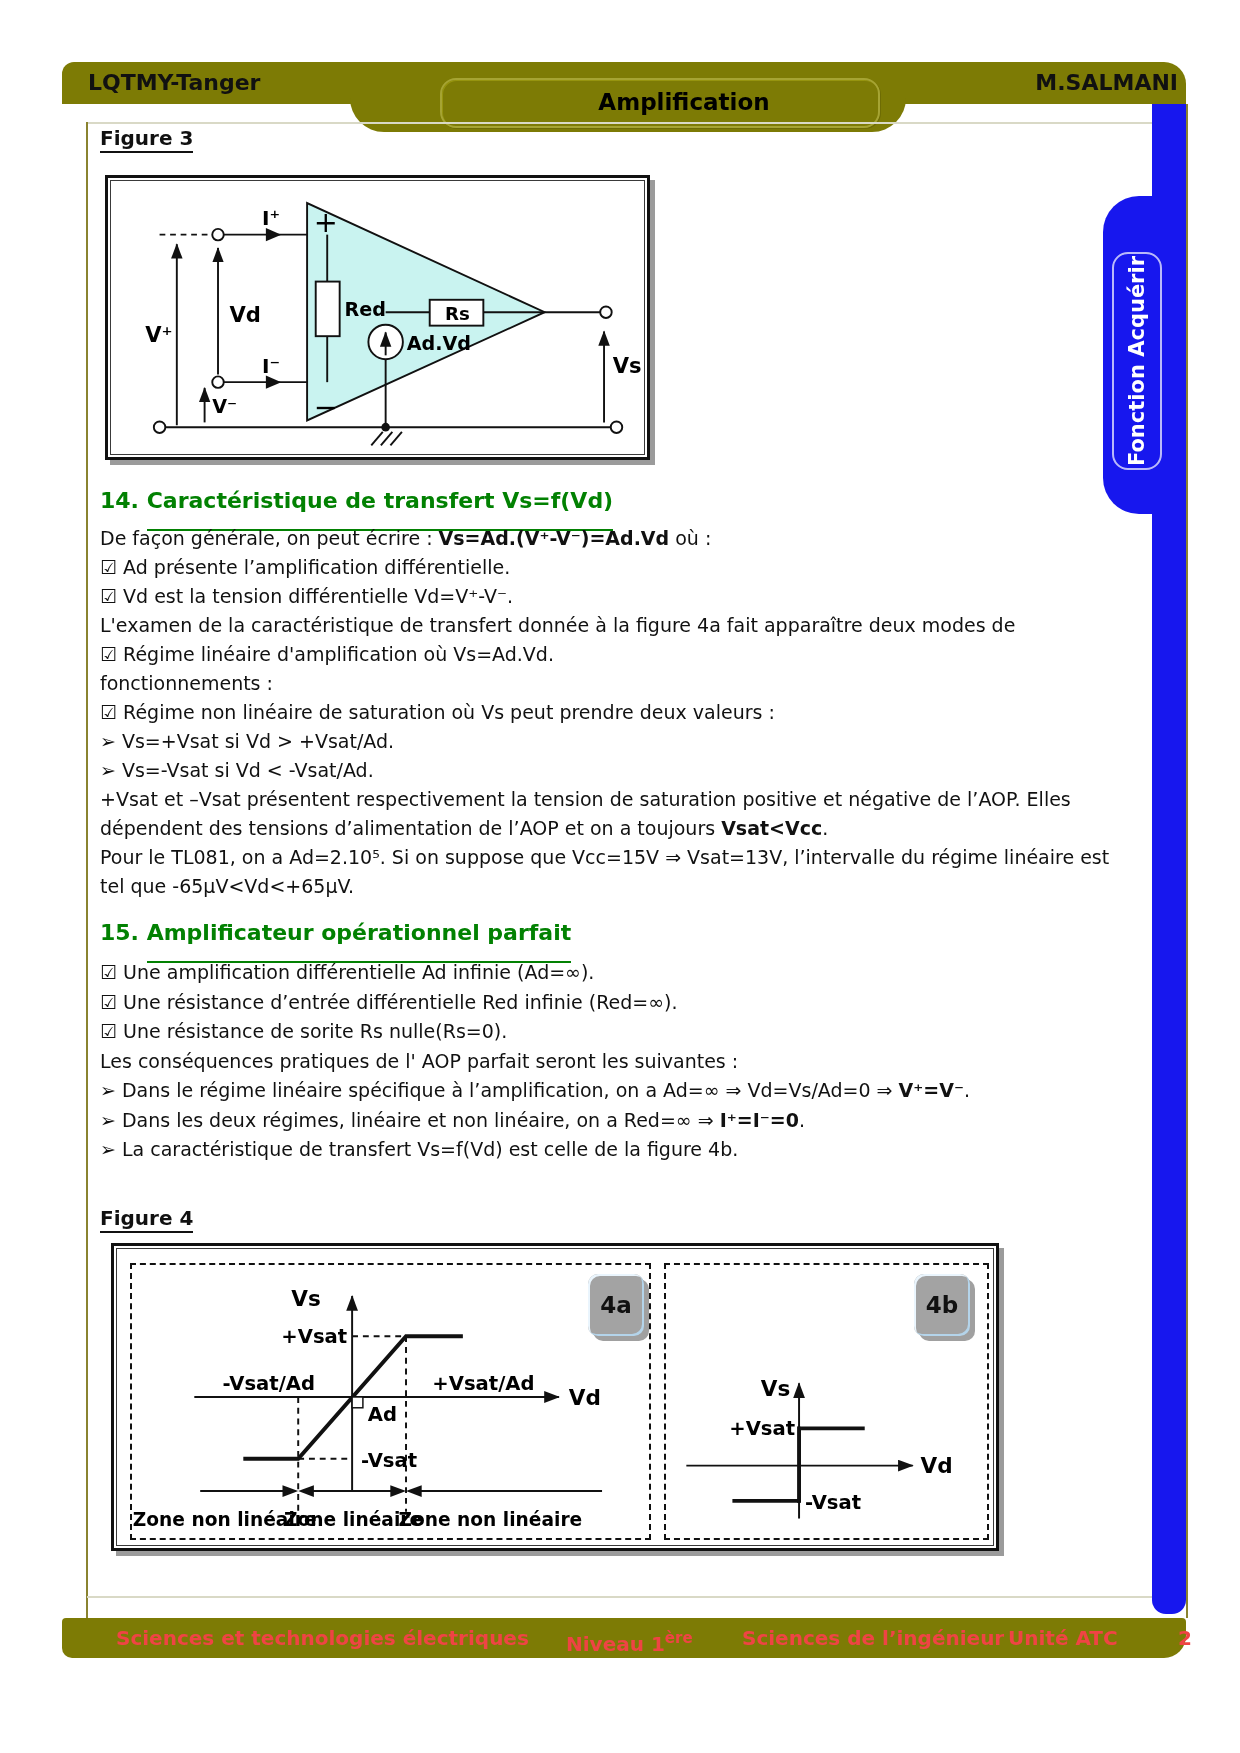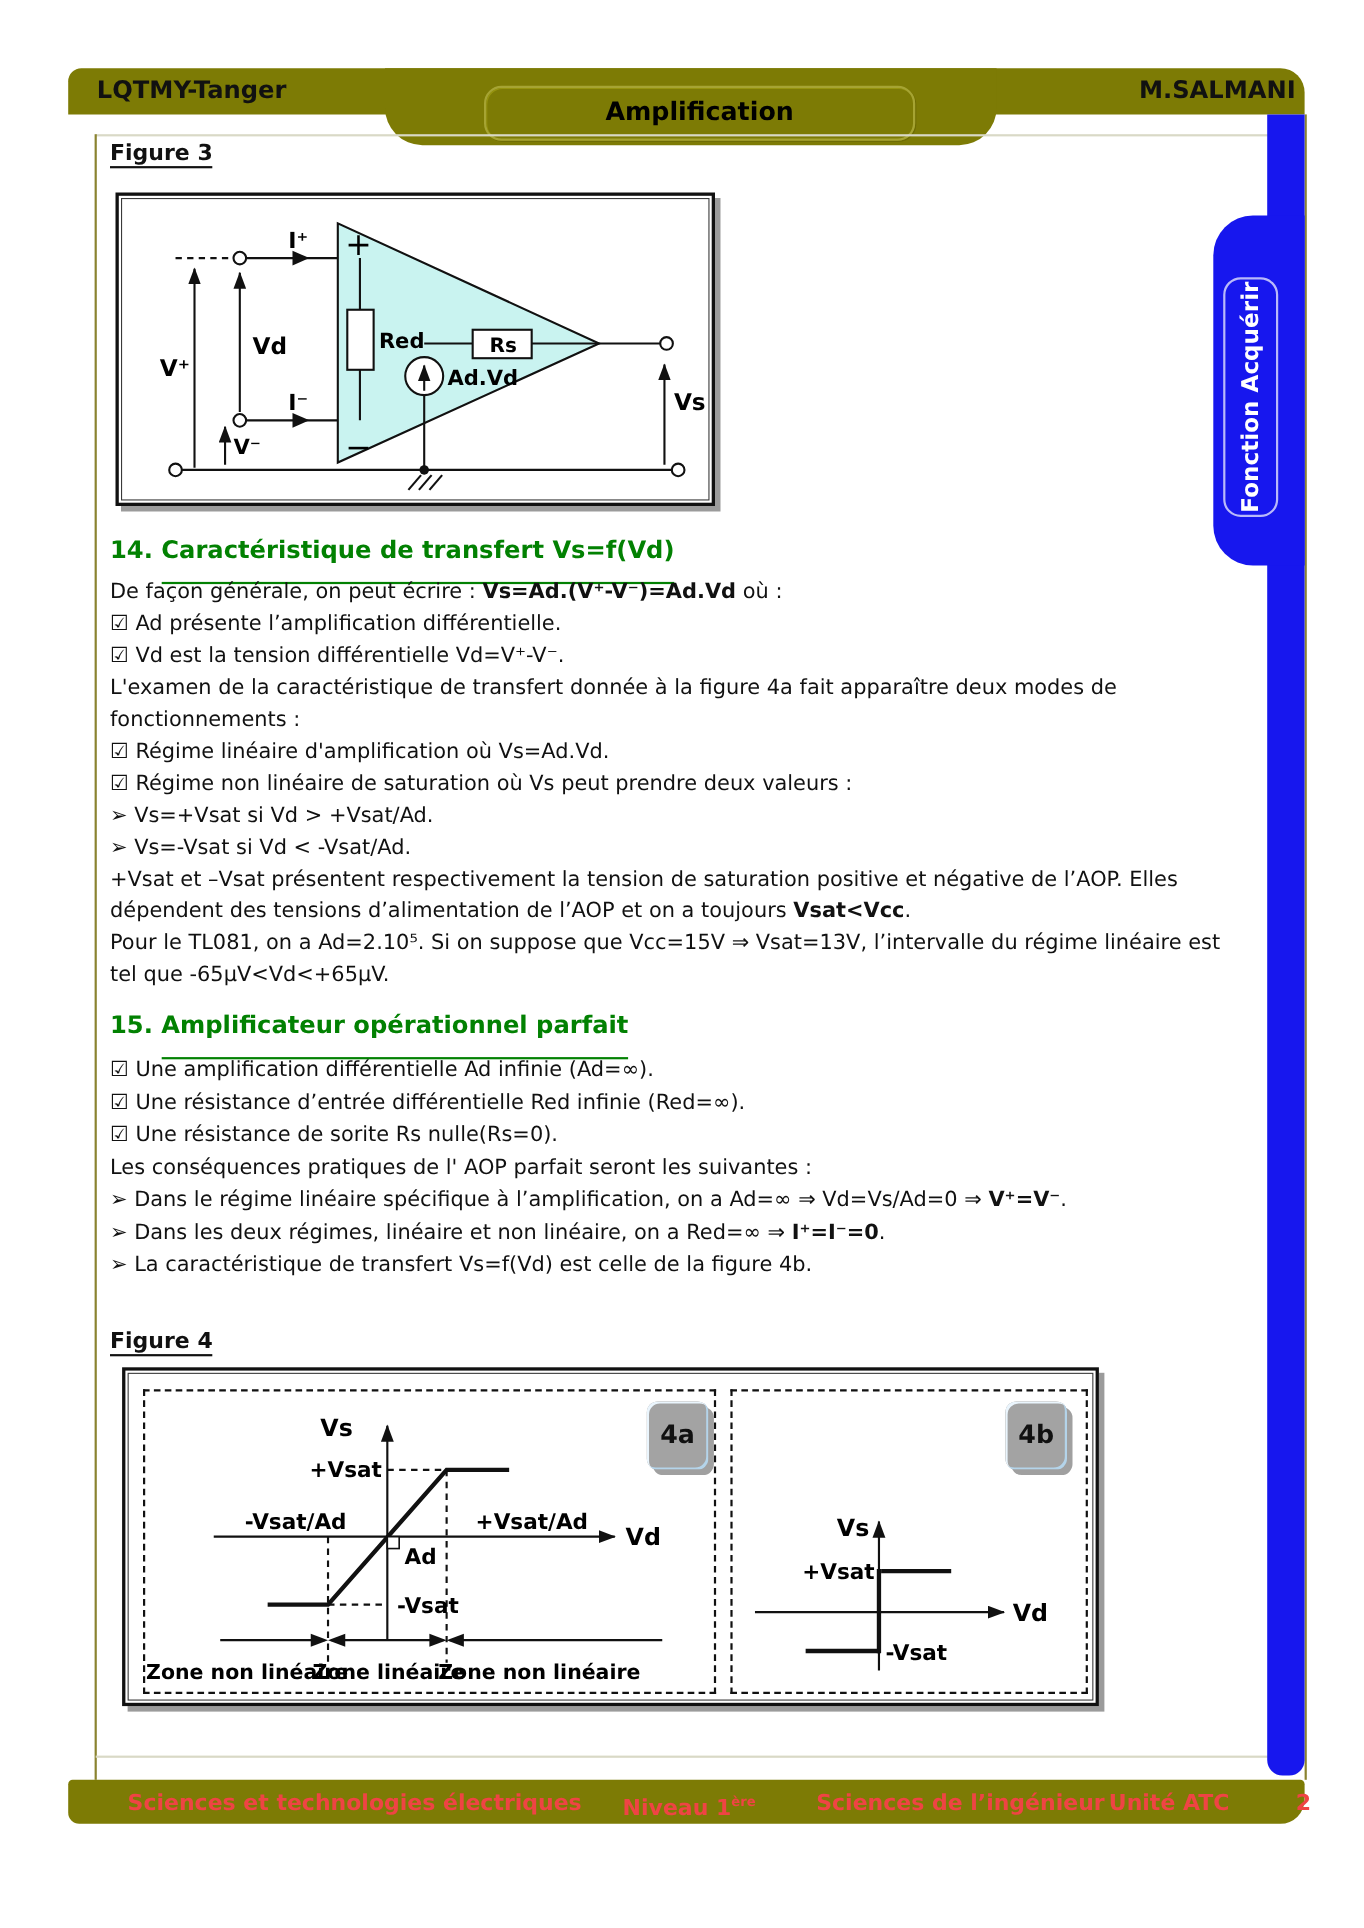--- a/index.html
+++ b/index.html
@@ -10,21 +10,21 @@
   
   .header-bar{left:62px;top:62px;width:1124px;height:42px;background:#7d7b05;
               border-radius:12px 22px 0 0;}
   .header-left{left:88px;top:62px;height:42px;line-height:42px;font-size:22px;font-weight:bold;}
   .header-right{left:0;top:62px;width:1178px;height:42px;line-height:42px;font-size:22px;
                 font-weight:bold;text-align:right;}
   .header-blob{left:350px;top:62px;width:556px;height:70px;background:#7d7b05;
                border-radius:0 0 34px 34px;}
   .header-tab{left:90px;top:16px;width:388px;height:46px;border:2px solid #a6a433;
               border-radius:16px;box-shadow:inset 1px 1px 0 #96940f, 1px 1px 0 #6e6c04;
-              text-align:center;line-height:44px;font-size:23px;font-weight:bold;color:#000;}
+              text-align:center;line-height:44px;font-size:23px;font-weight:bold;color:#000;padding-left:48px;}
   
   .line-top{left:87px;top:122px;width:1066px;height:2px;background:#d9d9c6;}
   .line-bottom{left:87px;top:1596px;width:1066px;height:2px;background:#d9d9c6;}
   .line-left{left:86px;top:122px;width:2px;height:1496px;background:#8a8330;}
   .line-right{left:1186px;top:104px;width:2px;height:1514px;background:#8a8330;}
   
   .blue-strip{left:1152px;top:104px;width:34px;height:1510px;background:#1717ee;
               border-radius:0 0 14px 14px;}
   .blue-bulge{left:1103px;top:196px;width:83px;height:318px;background:#1717ee;
               border-radius:36px 0 0 36px;}
@@ -56,21 +56,21 @@
   .dash-b{left:550px;top:17px;width:321px;height:273px;}
   .badge{position:absolute;width:56px;height:62px;background:#a3a3a3;border-radius:10px;
          box-shadow:5px 5px 0 #a0a0a0, inset 2px 2px 0 #eaf5fd, inset -2px -2px 0 #b4d4ea;
          text-align:center;line-height:62px;font-size:23px;font-weight:bold;}
   .badge-a{left:474px;top:28px;}
   .badge-b{left:800px;top:28px;}
   
   .footer-bar{left:62px;top:1618px;width:1124px;height:40px;background:#7d7b05;
               border-radius:4px 4px 22px 10px;}
   .f-item{top:1618px;height:40px;line-height:40px;font-size:20px;font-weight:bold;color:#ef4444;white-space:nowrap;margin-left:20px;}
-  sup.small{font-size:12px;vertical-align:super;}
+  sup.small{font-size:15px;vertical-align:super;}
   svg text{font-family:"DejaVu Sans","Liberation Sans",sans-serif;}
 </style>
 </head>
 <body>
 
 <div class="abs header-bar"></div>
 <div class="abs header-left">LQTMY-Tanger</div>
 <div class="abs header-right">M.SALMANI</div>
 <div class="abs header-blob">
   <div class="abs header-tab">Amplification</div>
@@ -150,22 +150,22 @@
 
 <div class="abs h-green h14">
   <span>14.</span>
   <span class="t">Caractéristique de transfert Vs=f(Vd)</span>
 </div>
 <div class="abs txt txt14">
     <div><span>De façon générale, on peut écrire : </span><span class="b">Vs=Ad.(V⁺-V⁻)=Ad.Vd</span><span> où :</span></div>
     <div><span>☑ Ad présente l’amplification différentielle.</span></div>
     <div><span>☑ Vd est la tension différentielle Vd=V⁺-V⁻.</span></div>
     <div><span>L'examen de la caractéristique de transfert donnée à la figure 4a fait apparaître deux modes de</span></div>
+    <div><span>☑ Régime linéaire d'amplification où Vs=Ad.Vd.</span></div>
     <div><span>fonctionnements :</span></div>
-    <div><span>☑ Régime linéaire d'amplification où Vs=Ad.Vd.</span></div>
     <div><span>☑ Régime non linéaire de saturation où Vs peut prendre deux valeurs :</span></div>
     <div><span>➢ Vs=+Vsat si  Vd &gt; +Vsat/Ad.</span></div>
     <div><span>➢ Vs=-Vsat si  Vd &lt; -Vsat/Ad.</span></div>
     <div><span>+Vsat et –Vsat présentent respectivement la tension de saturation positive et négative de l’AOP. Elles</span></div>
     <div><span>dépendent des tensions d’alimentation de l’AOP et on a toujours </span><span class="b">Vsat&lt;Vcc</span><span>.</span></div>
     <div><span>Pour le TL081, on a Ad=2.10⁵. Si on suppose que Vcc=15V ⇒ Vsat=13V, l’intervalle du régime linéaire est</span></div>
     <div><span>tel que -65µV&lt;Vd&lt;+65µV.</span></div>
   </div>
 
 <div class="abs h-green h15">

